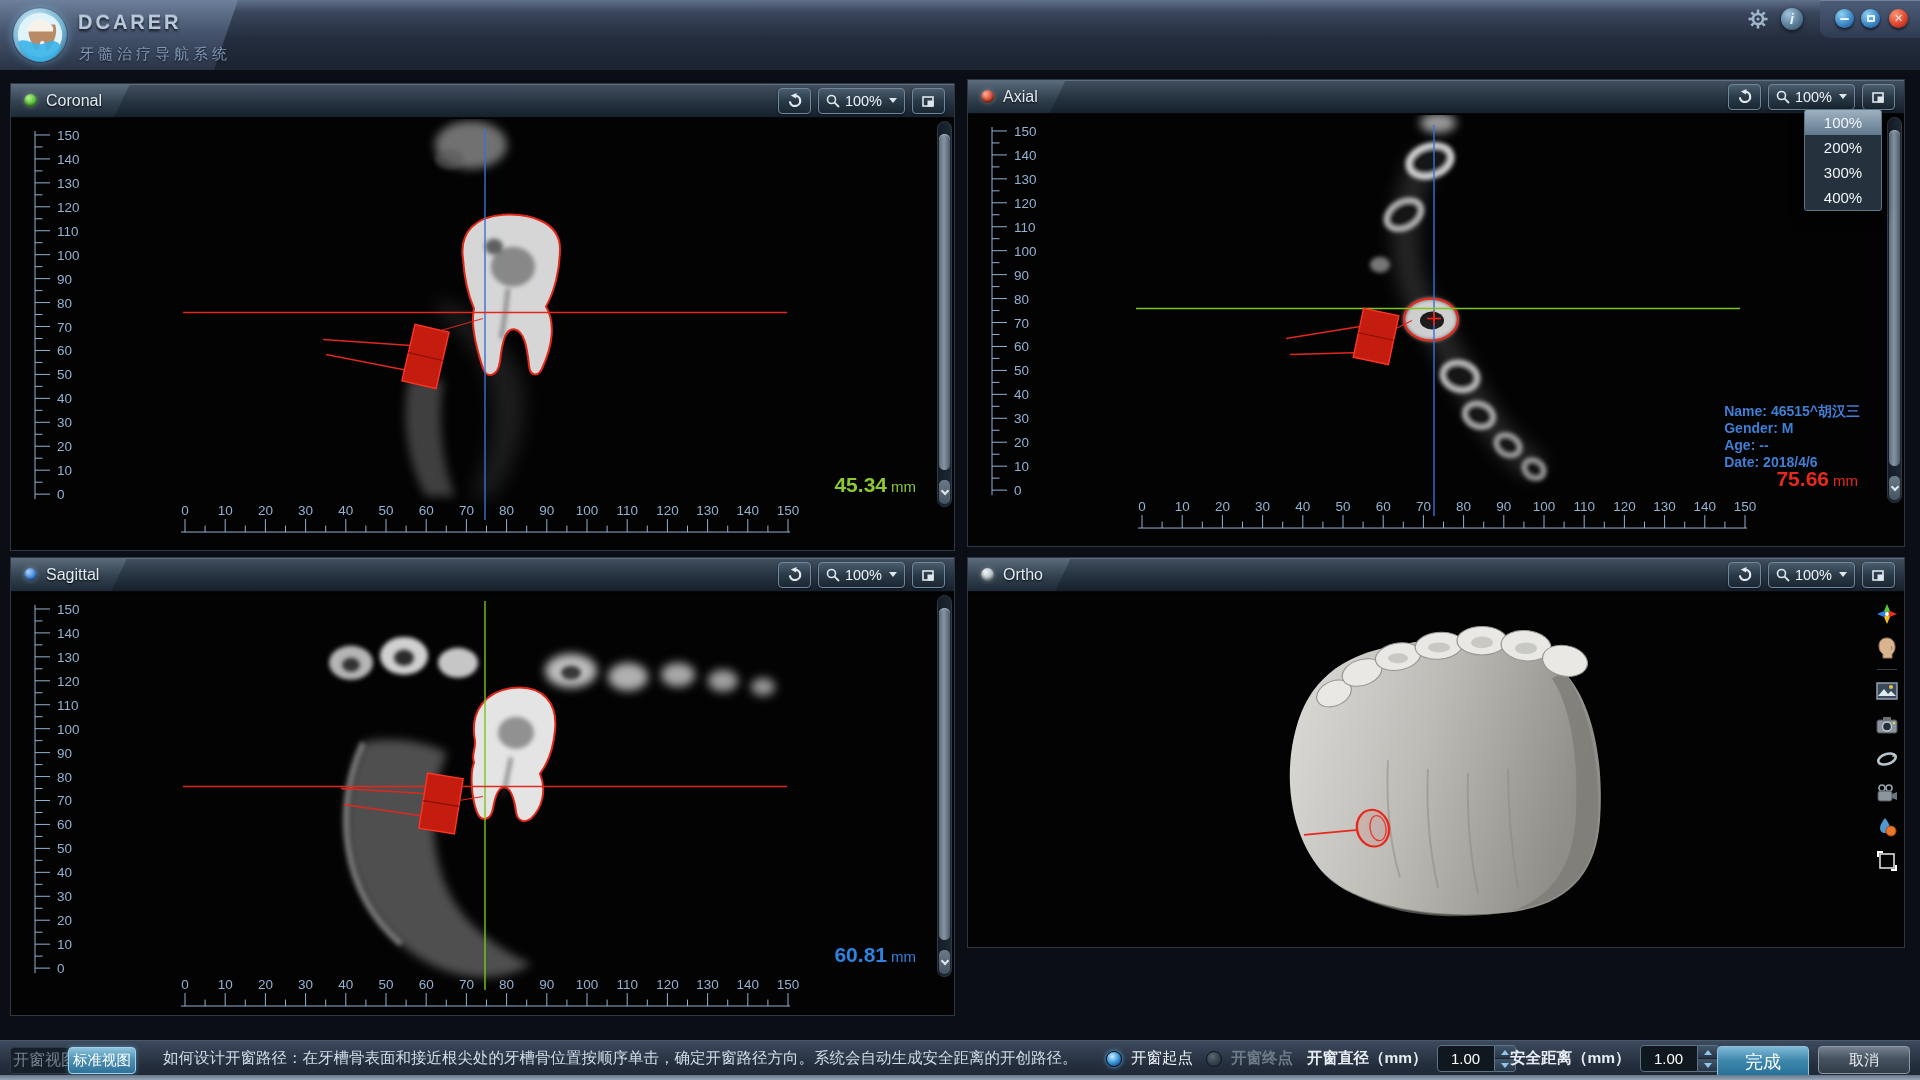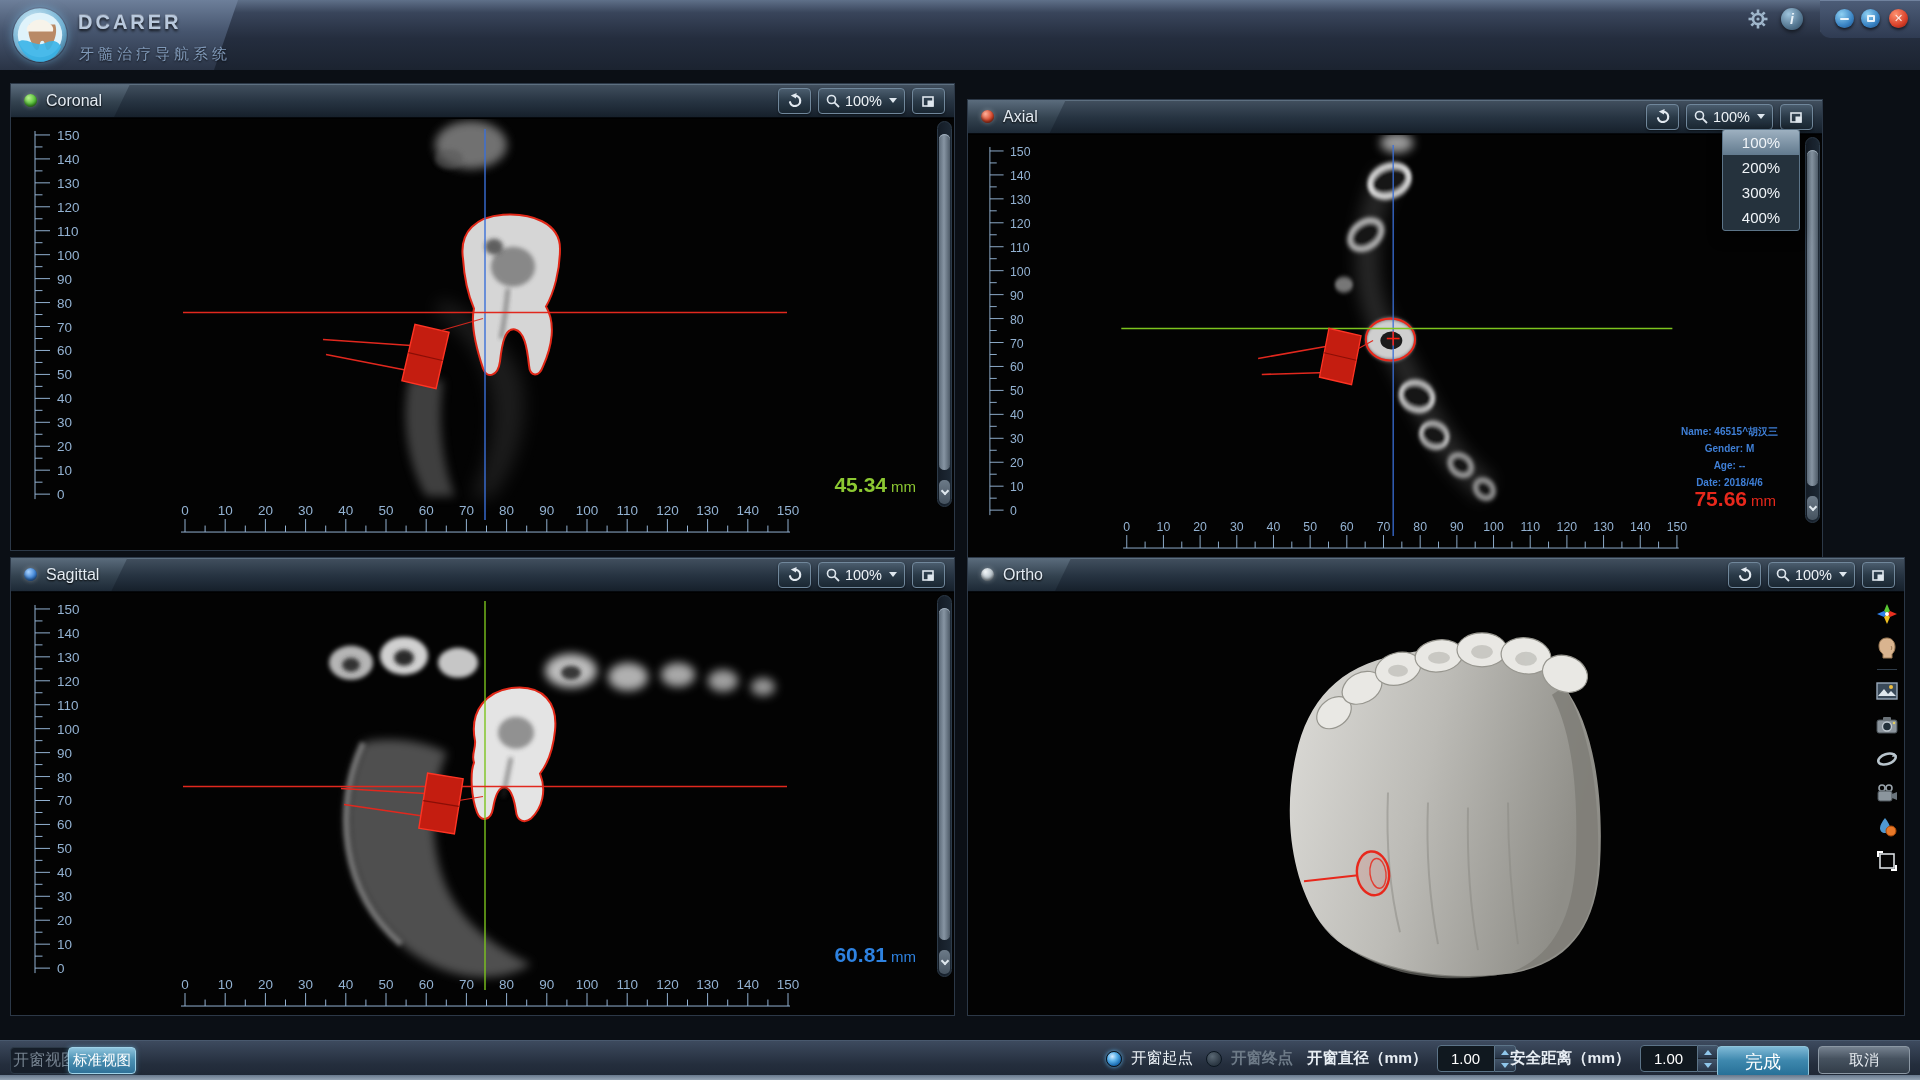--- a/index.html
+++ b/index.html
@@ -63,22 +63,22 @@
   .caret{width:0;height:0;border-left:4px solid transparent;border-right:4px solid transparent;
     border-top:5px solid #dfe7ee;margin-left:2px}
   .vp-content{position:absolute;left:0;top:35px;right:0;bottom:0;background:#030303;overflow:visible;cursor:crosshair}
   .anat{position:absolute;left:0;top:0;width:100%;height:100%}
   svg text{font-family:"Liberation Sans","DejaVu Sans",sans-serif}
 
   .measure{position:absolute;font-size:21px;font-weight:bold;white-space:nowrap}
   .measure .unit{font-size:15px;font-weight:normal;margin-left:4px}
   .m-green{color:var(--value-green)} .m-red{color:var(--value-red)} .m-blue{color:var(--value-blue)}
 
-  .patient{position:absolute;right:44px;top:288px;text-align:center;color:var(--patient-blue);
-    font-size:10px;line-height:17px;font-weight:bold;}
+  .patient{position:absolute;right:44px;top:288px;text-align:left;color:var(--patient-blue);
+    font-size:14px;line-height:17px;font-weight:bold;}
 
   
   .vscroll{position:absolute;right:2px;top:2px;width:15px;height:386px;
     background:linear-gradient(90deg,#141c26,#1d2834);border:1px solid #2c3a48;border-radius:8px}
   .vthumb{position:absolute;left:1px;top:12px;width:11px;height:336px;border-radius:6px;
     background:linear-gradient(90deg,#5d6b79,#8795a3 45%,#4e5b68);box-shadow:inset 0 1px 0 #9fadbb;cursor:pointer}
   .varrow{position:absolute;left:1px;bottom:2px;width:11px;height:24px;border-radius:5px;
     background:linear-gradient(180deg,#6c7a88,#45525f);display:flex;align-items:center;
     justify-content:center;cursor:pointer}
   .chev{width:6px;height:6px;border-right:2px solid #dfe7ee;border-bottom:2px solid #dfe7ee;
@@ -371,21 +371,21 @@
     </div>
     <div class="vscroll">
       <div class="vthumb"></div>
       <div class="varrow">
           <i class="chev"></i>
         </div>
     </div>
   </div>
 </section>
 
-<section class="viewport" style="left:967px;top:99px;width:856px;height:468px">
+<section class="viewport" style="left:967px;top:79px;width:938px;height:468px">
   <div class="vp-header">
     <div class="vp-tab">
       <span class="dot dot-red"></span>
       <span class="vp-title">Axial</span>
     </div>
     <div class="vp-controls">
       <button class="vp-btn">
         <svg width="16" height="15" viewBox="0 0 16 15">
           <path d="M9,2.6 a5.2,5.2 0 1 1 -5,6.6" fill="none" stroke="#e2e9f0" stroke-width="2.2" stroke-linecap="round"></path>
           <path d="M10.6,0 L4.8,2.6 L10,5.6 Z" fill="#e2e9f0"></path>
@@ -731,21 +731,21 @@
     </div>
     <div class="vscroll" style="height:382px">
       <div class="vthumb" style="height:332px"></div>
       <div class="varrow">
           <i class="chev"></i>
         </div>
     </div>
   </div>
 </section>
 
-<section class="viewport" style="left:967px;top:557px;width:938px;height:459px">
+<section class="viewport" style="left:967px;top:557px;width:938px;height:391px">
   <div class="vp-header">
     <div class="vp-tab">
       <span class="dot dot-gray"></span>
       <span class="vp-title">Ortho</span>
     </div>
     <div class="vp-controls">
       <button class="vp-btn">
         <svg width="16" height="15" viewBox="0 0 16 15">
           <path d="M9,2.6 a5.2,5.2 0 1 1 -5,6.6" fill="none" stroke="#e2e9f0" stroke-width="2.2" stroke-linecap="round"></path>
           <path d="M10.6,0 L4.8,2.6 L10,5.6 Z" fill="#e2e9f0"></path>
@@ -858,20 +858,21 @@
           <path d="M14,19 L19,19 L19,14" fill="none" stroke="#fff" stroke-width="2"></path>
           </svg>
       </div>
     </div>
   </div>
 </section>
 
 <footer class="footer">
   <button class="btn-dim">开窗视图</button>
   <button class="btn-active">标准视图</button>
+  <div class="instruction">如何设计开窗路径：在牙槽骨表面和接近根尖处的牙槽骨位置按顺序单击，确定开窗路径方向。系统会自动生成安全距离的开创路径。</div>
 
   <div class="fgroup" style="left:1106px">
     <span class="radio on"></span>
     <span class="rlabel-on">开窗起点</span>
   </div>
   <div class="fgroup" style="left:1206px">
     <span class="radio off"></span>
     <span class="rlabel-off">开窗终点</span>
   </div>
 

